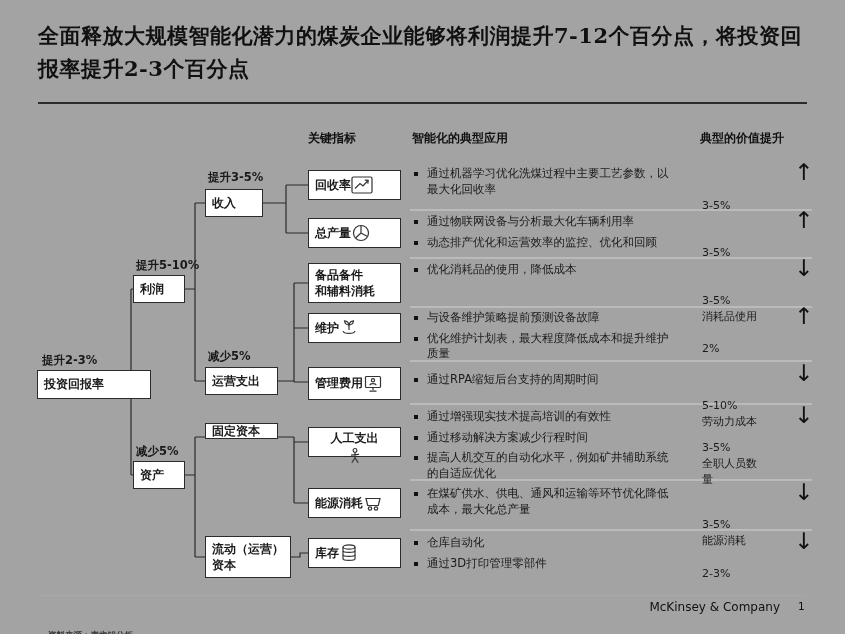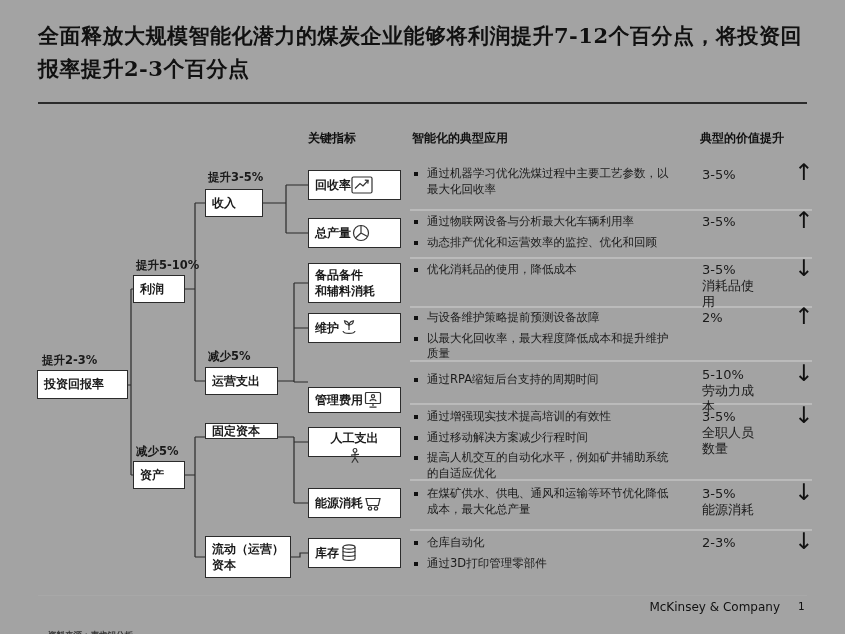--- a/index.html
+++ b/index.html
@@ -13,21 +13,21 @@
   .delta{font-size:11.5px;font-weight:700;}
   .nodebox{border:1.5px solid #2b2b2b;background:#fff;box-sizing:border-box;display:flex;
            align-items:center;padding:2px 6px;font-size:12px;font-weight:700;line-height:1.35;}
   .indbox{justify-content:flex-start;}
   .prelines{white-space:pre-line;}
   .icon{flex:0 0 auto;display:flex;align-items:center;}
   .icon svg{display:block;}
   .bullets{width:260px;}
   .bullet{position:relative;padding-left:15px;font-size:11.5px;line-height:15.5px;margin-bottom:5px;color:#1a1a1a;}
   .bullet::before{content:"";position:absolute;left:2px;top:6px;width:4px;height:4px;background:#111;}
-  .value{font-size:13px;line-height:16px;width:64px;color:#1a1a1a;}
+  .value{font-size:11px;line-height:16px;width:64px;color:#1a1a1a;margin-top:31px;}
   .arrow{font-size:23px;line-height:1;color:#111;}
   .footline{background:#a8a8a8;}
   .src{font-size:8.5px;font-weight:700;color:#333;}
   .brand{font-size:12px;color:#111;}
   .pageno{font-size:10.5px;color:#111;}
   .overlay{position:absolute;left:0;top:0;pointer-events:none;}
 </style>
 </head>
 <body>
 
@@ -55,21 +55,21 @@
       <path d="M185 289 L195 289 M195 203 L195 381 M195 203 L205 203 M195 381 L205 381"></path>
       <path d="M185 475 L195 475 M195 437 L195 557 M195 437 L205 437 M195 557 L205 557"></path>
       <path d="M263 203 L286 203 M286 185 L286 233 M286 185 L308 185 M286 233 L308 233"></path>
       <path d="M278 381 L294 381 M294 283 L294 382 M294 283 L308 283 M294 328 L308 328 M294 382 L308 382"></path>
       <path d="M278 437 L294 437 M294 437 L294 503 M294 442 L308 442 M294 503 L308 503"></path>
       <path d="M291 557 L300 557 L300 553 L308 553"></path>
     </g>
   </svg>
 
   <div class="abs delta" style="left:42px;top:353px;">提升2-3%</div>
-  <div class="abs nodebox" style="left:37px;top:370px;width:91px;height:29px;text-align:center;">
+  <div class="abs nodebox" style="left:37px;top:370px;width:114px;height:29px;text-align:center;">
     <span>投资回报率</span>
   </div>
 
   <div class="abs delta" style="left:136px;top:258px;">提升5-10%</div>
   <div class="abs nodebox" style="left:133px;top:275px;width:52px;height:28px;">
     <span>利润</span>
   </div>
   <div class="abs delta" style="left:136px;top:444px;">减少5%</div>
   <div class="abs nodebox" style="left:133px;top:461px;width:52px;height:28px;">
     <span>资产</span>
@@ -146,28 +146,28 @@
       <svg width="20" height="20" viewBox="0 0 20 20" fill="none" stroke="#333" stroke-width="1.2">
         <path d="M10 12 V6.5"></path>
         <path d="M10 7 C9.5 4.5 8 3 5.5 2.8 C5.8 5.4 7.4 6.9 10 7 Z"></path>
         <path d="M10 7 C10.5 4.5 12 3 14.5 2.8 C14.2 5.4 12.6 6.9 10 7 Z"></path>
         <path d="M4 13 C4.6 16.2 15.4 16.2 16 13"></path>
       </svg>
     </span>
   </div>
   <div class="abs bullets" style="left:412px;top:310px;">
     <div class="bullet">与设备维护策略提前预测设备故障</div>
-    <div class="bullet">以最大化回收率，最大程度降低成本和提升维护质量</div>
+    <div class="bullet">优化维护计划表，最大程度降低成本和提升维护质量</div>
   </div>
   <div class="abs value" style="left:702px;top:310px;">
     <div>2%</div>
   </div>
   <div class="abs arrow" style="left:794px;top:305px;">↑</div>
 
-  <div class="abs nodebox indbox" style="left:308px;top:367px;width:93px;height:26px;margin-top:20px;">
+  <div class="abs nodebox indbox" style="left:308px;top:367px;width:93px;height:33px;">
     <span>管理费用</span>
     <span class="icon">
       <svg width="20" height="20" viewBox="0 0 20 20" fill="none" stroke="#333" stroke-width="1.2">
         <rect x="2.5" y="2.5" width="15" height="11" rx="1"></rect>
         <circle cx="10" cy="6.3" r="1.6"></circle>
         <path d="M7 11.3 C7 9.1 13 9.1 13 11.3"></path>
         <path d="M10 13.5 V16 M6.5 17.2 H13.5"></path>
       </svg>
     </span>
   </div>

